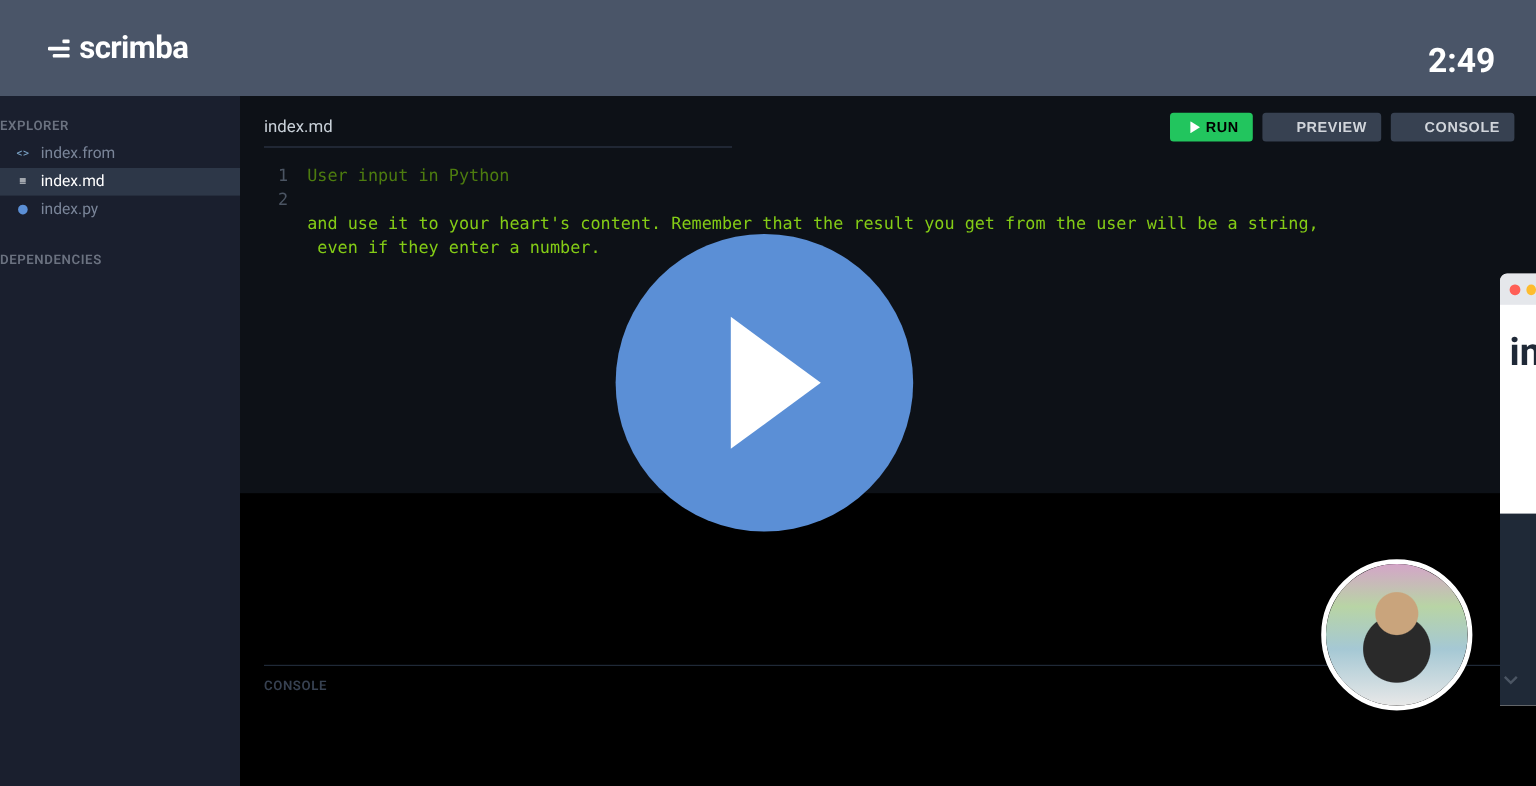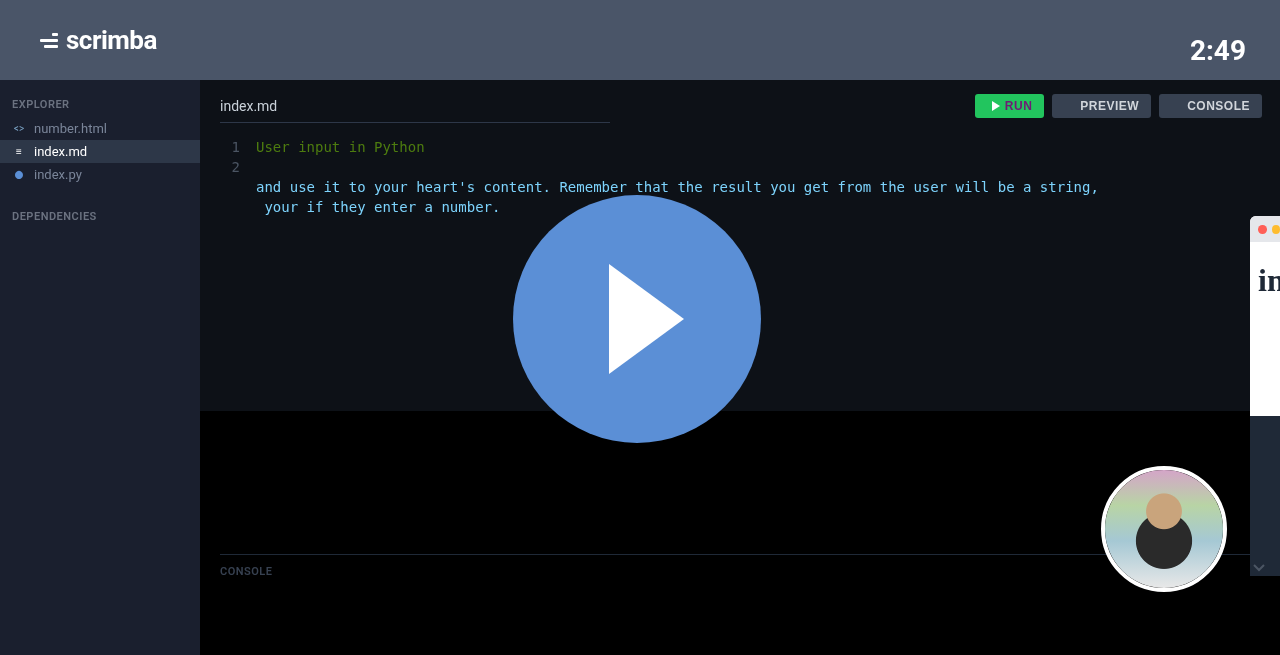--- a/index.html
+++ b/index.html
@@ -61,21 +61,21 @@
     .sidebar {
       width: 200px;
       background: #1a1f2e;
       padding-top: 12px;
     }
     .sidebar-heading {
       font-size: 11px;
       font-weight: 600;
       letter-spacing: 0.5px;
       color: #6b7280;
-      padding: 6px 12px;
+      padding: 6px 0;
       text-transform: uppercase;
     }
     .file-item {
       display: flex;
       align-items: center;
       gap: 8px;
       padding: 4px 12px;
       font-size: 13px;
       color: #7a8599;
       cursor: pointer;
@@ -119,21 +119,21 @@
       padding: 5px 12px;
       font-size: 12px;
       font-weight: 700;
       letter-spacing: 0.5px;
       border-radius: 3px;
       cursor: pointer;
       display: flex;
       align-items: center;
       gap: 4px;
     }
-    .btn-run { background: #22c55e; color: #701a75; padding-left: 16px; }
+    .btn-run { background: #22c55e; color: #000000; padding-left: 16px; }
     .btn-secondary { background: #374151; color: #d1d5db; padding-left: 28px; }
     .hr {
       height: 1px;
       background: #2d3748;
       margin: 0 20px;
       width: 390px;
     }
     .editor {
       padding: 14px 20px;
       font-family: "SF Mono", Monaco, Consolas, monospace;
@@ -152,21 +152,21 @@
       margin-right: 16px;
       flex-shrink: 0;
       user-select: none;
     }
     .line-text {
       color: #4d7c0f;
       white-space: pre-wrap;
     }
     .line-indent {
       padding-left: 36px;
-      color: #7dd3fc;
+      color: #84cc16;
       white-space: pre-wrap;
     }
     .lower {
       flex: 1;
       background: #000;
       display: flex;
       flex-direction: column;
     }
     .lower-spacer {
       height: 144px;
@@ -197,29 +197,28 @@
     .play-triangle {
       width: 0;
       height: 0;
       border-left: 75px solid #fff;
       border-top: 55px solid transparent;
       border-bottom: 55px solid transparent;
       margin-left: 18px;
     }
     .preview-panel {
       position: absolute;
-      top: 216px;
+      top: 228px;
       right: 0;
       width: 30px;
       height: 360px;
       background: #fff;
       border-top-left-radius: 6px;
       overflow: hidden;
       z-index: 5;
-      font-family: Liberation Serif, serif;
     }
     .preview-top {
       height: 26px;
       background: #e5e7eb;
       display: flex;
       align-items: center;
       padding-left: 8px;
       gap: 5px;
     }
     .dot { width: 9px; height: 9px; border-radius: 50%; }
@@ -283,21 +282,21 @@
   </div>
   <div class="timer">2:49</div>
 </div>
 
 <div class="body-area">
   <div class="sidebar">
     <div class="sidebar-heading">EXPLORER</div>
 
     <div class="file-item">
       <span class="file-icon" style="color:#7aa2c4;">&lt;&gt;</span>
-      <span>number.html</span>
+      <span>index.from</span>
     </div>
 
     <div class="file-item active">
       <span class="file-icon" style="color:#fff;">≡</span>
       <span>index.md</span>
     </div>
 
     <div class="file-item">
       <span class="file-icon" style="color:#5b8fd6;font-size:8px;">⬤</span>
       <span>index.py</span>
@@ -328,21 +327,21 @@
 
     <div class="editor">
       <div class="code-line">
         <span class="line-num">1</span>
         <span class="line-text">User input in Python</span>
       </div>
       <div class="code-line">
         <span class="line-num">2</span>
       </div>
       <div class="line-indent">and use it to your heart's content. Remember that the result you get from the user will be a string,</div>
-      <div class="line-indent"> your if they enter a number.</div>
+      <div class="line-indent"> even if they enter a number.</div>
     </div>
 
     <div class="lower">
       <div class="lower-spacer"></div>
       <div class="console-label">CONSOLE</div>
     </div>
   </div>
 </div>
 
 <div class="play-overlay">

